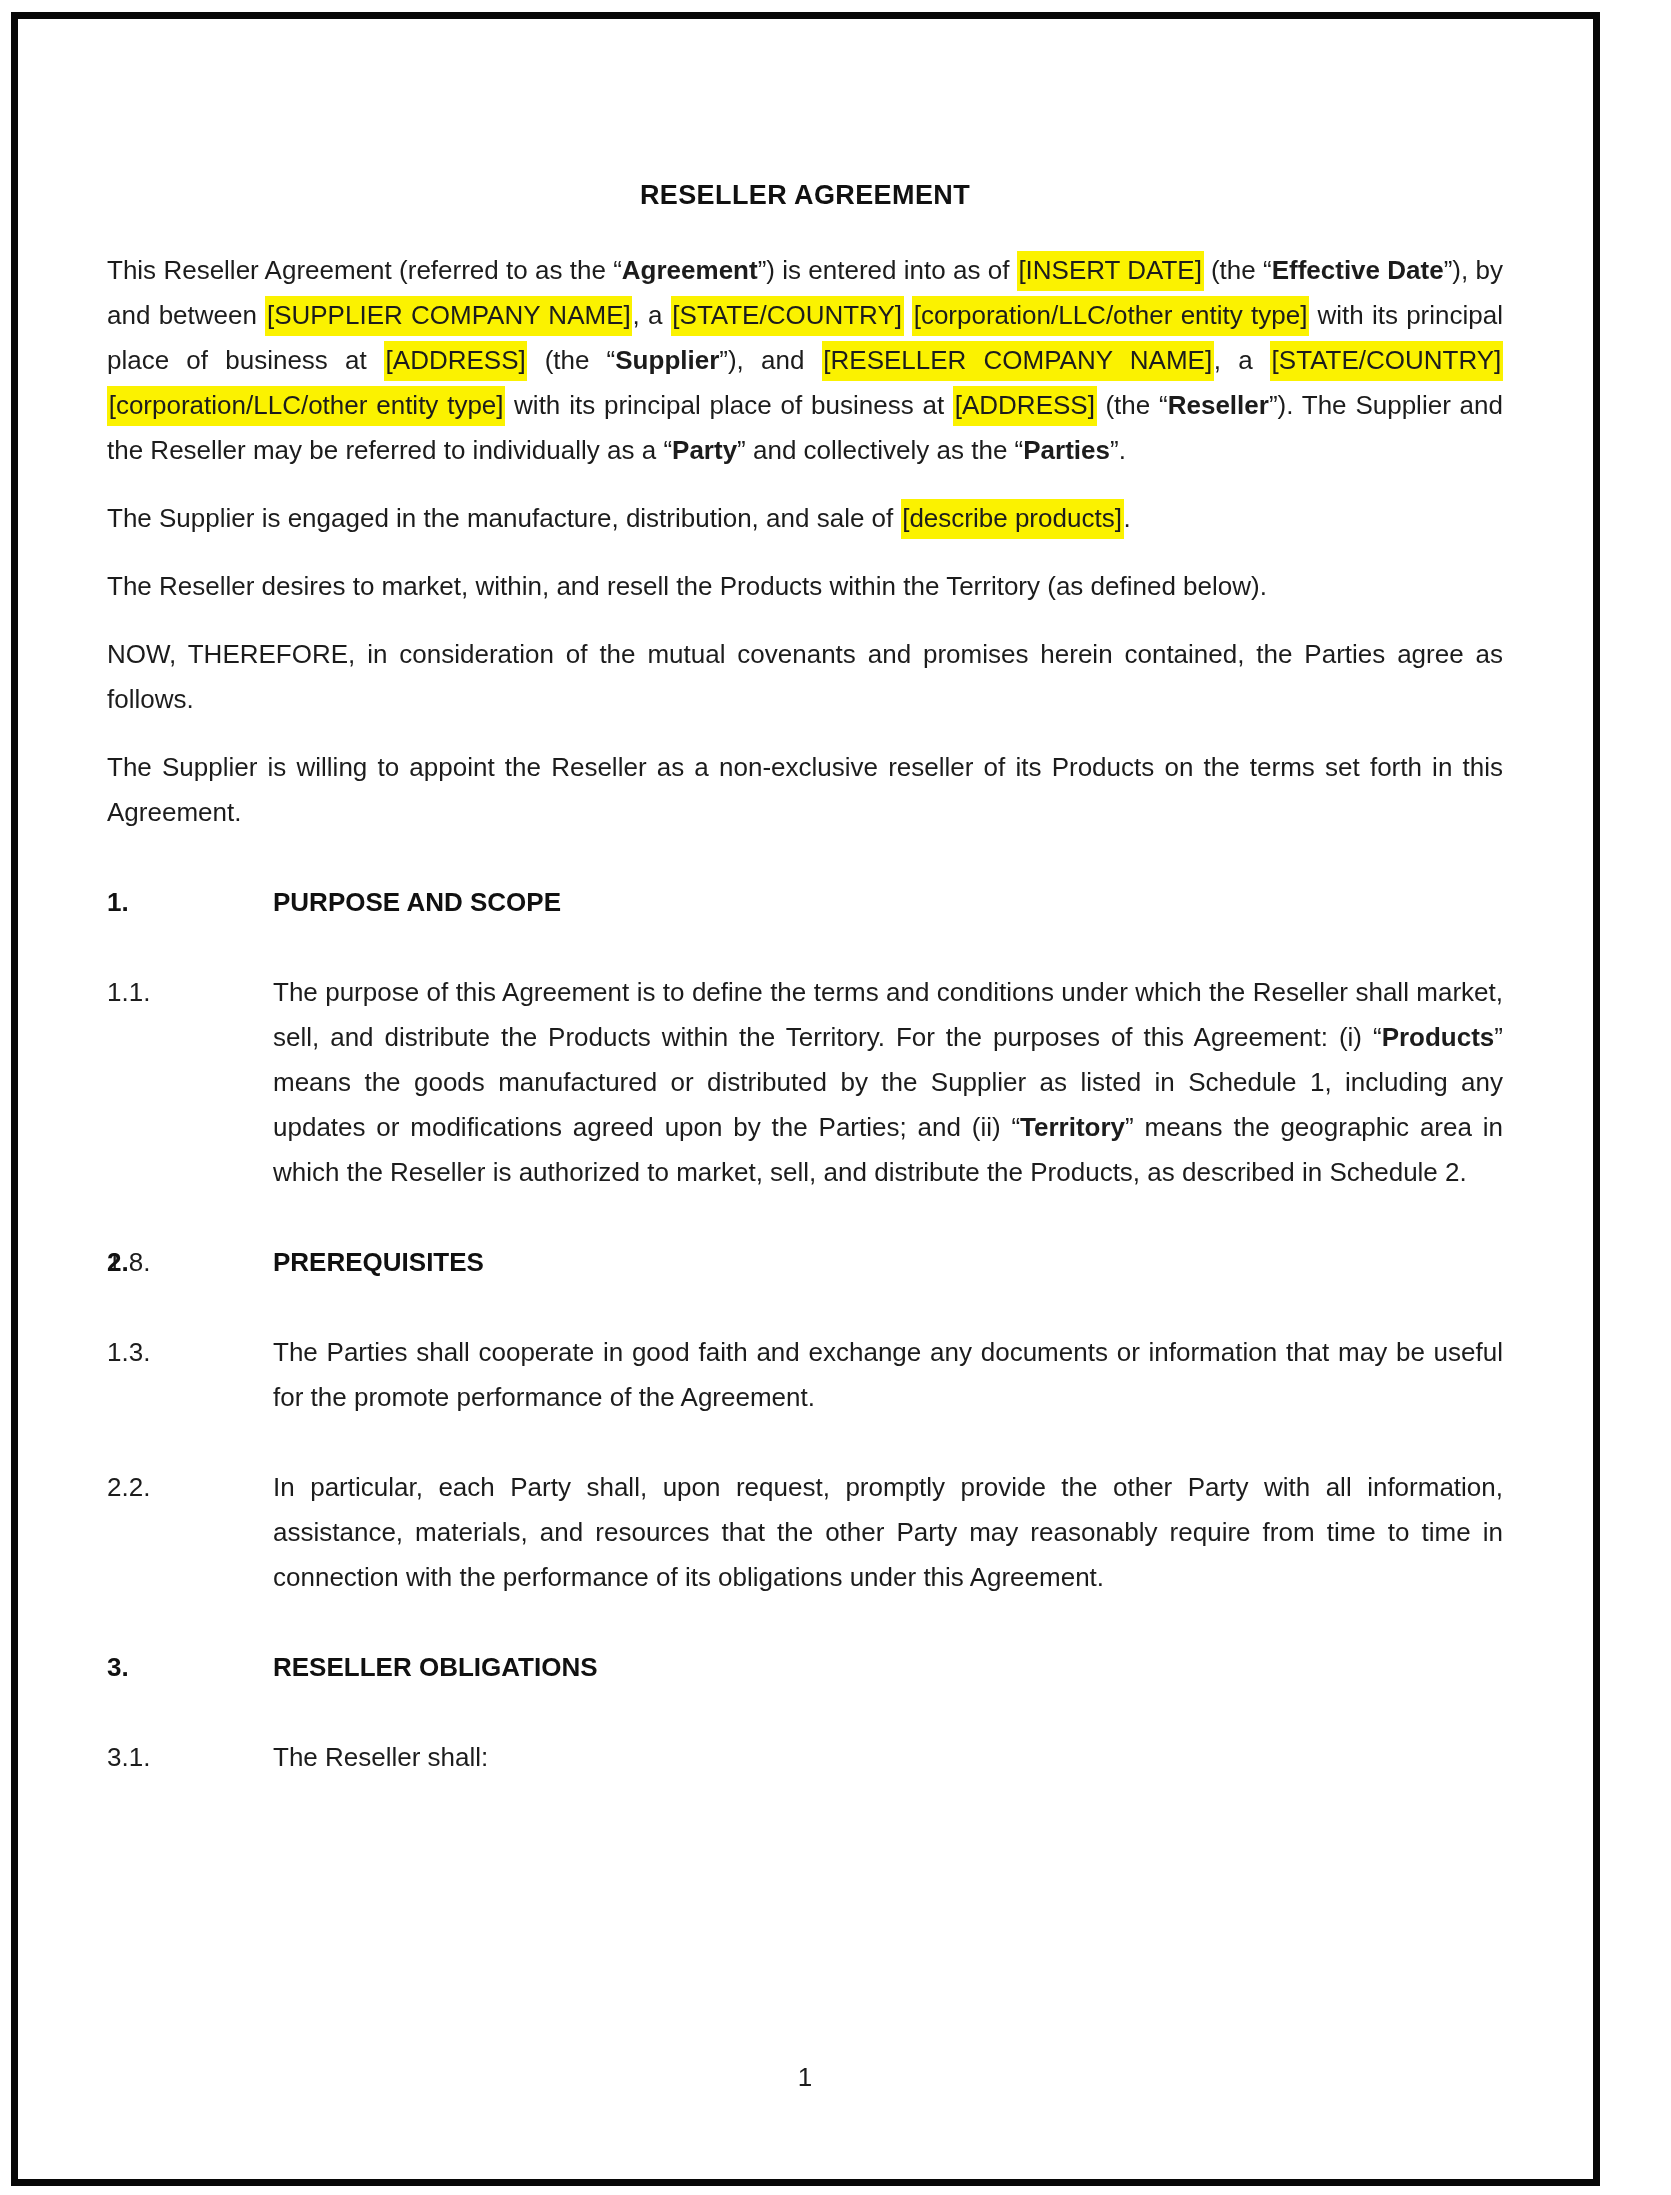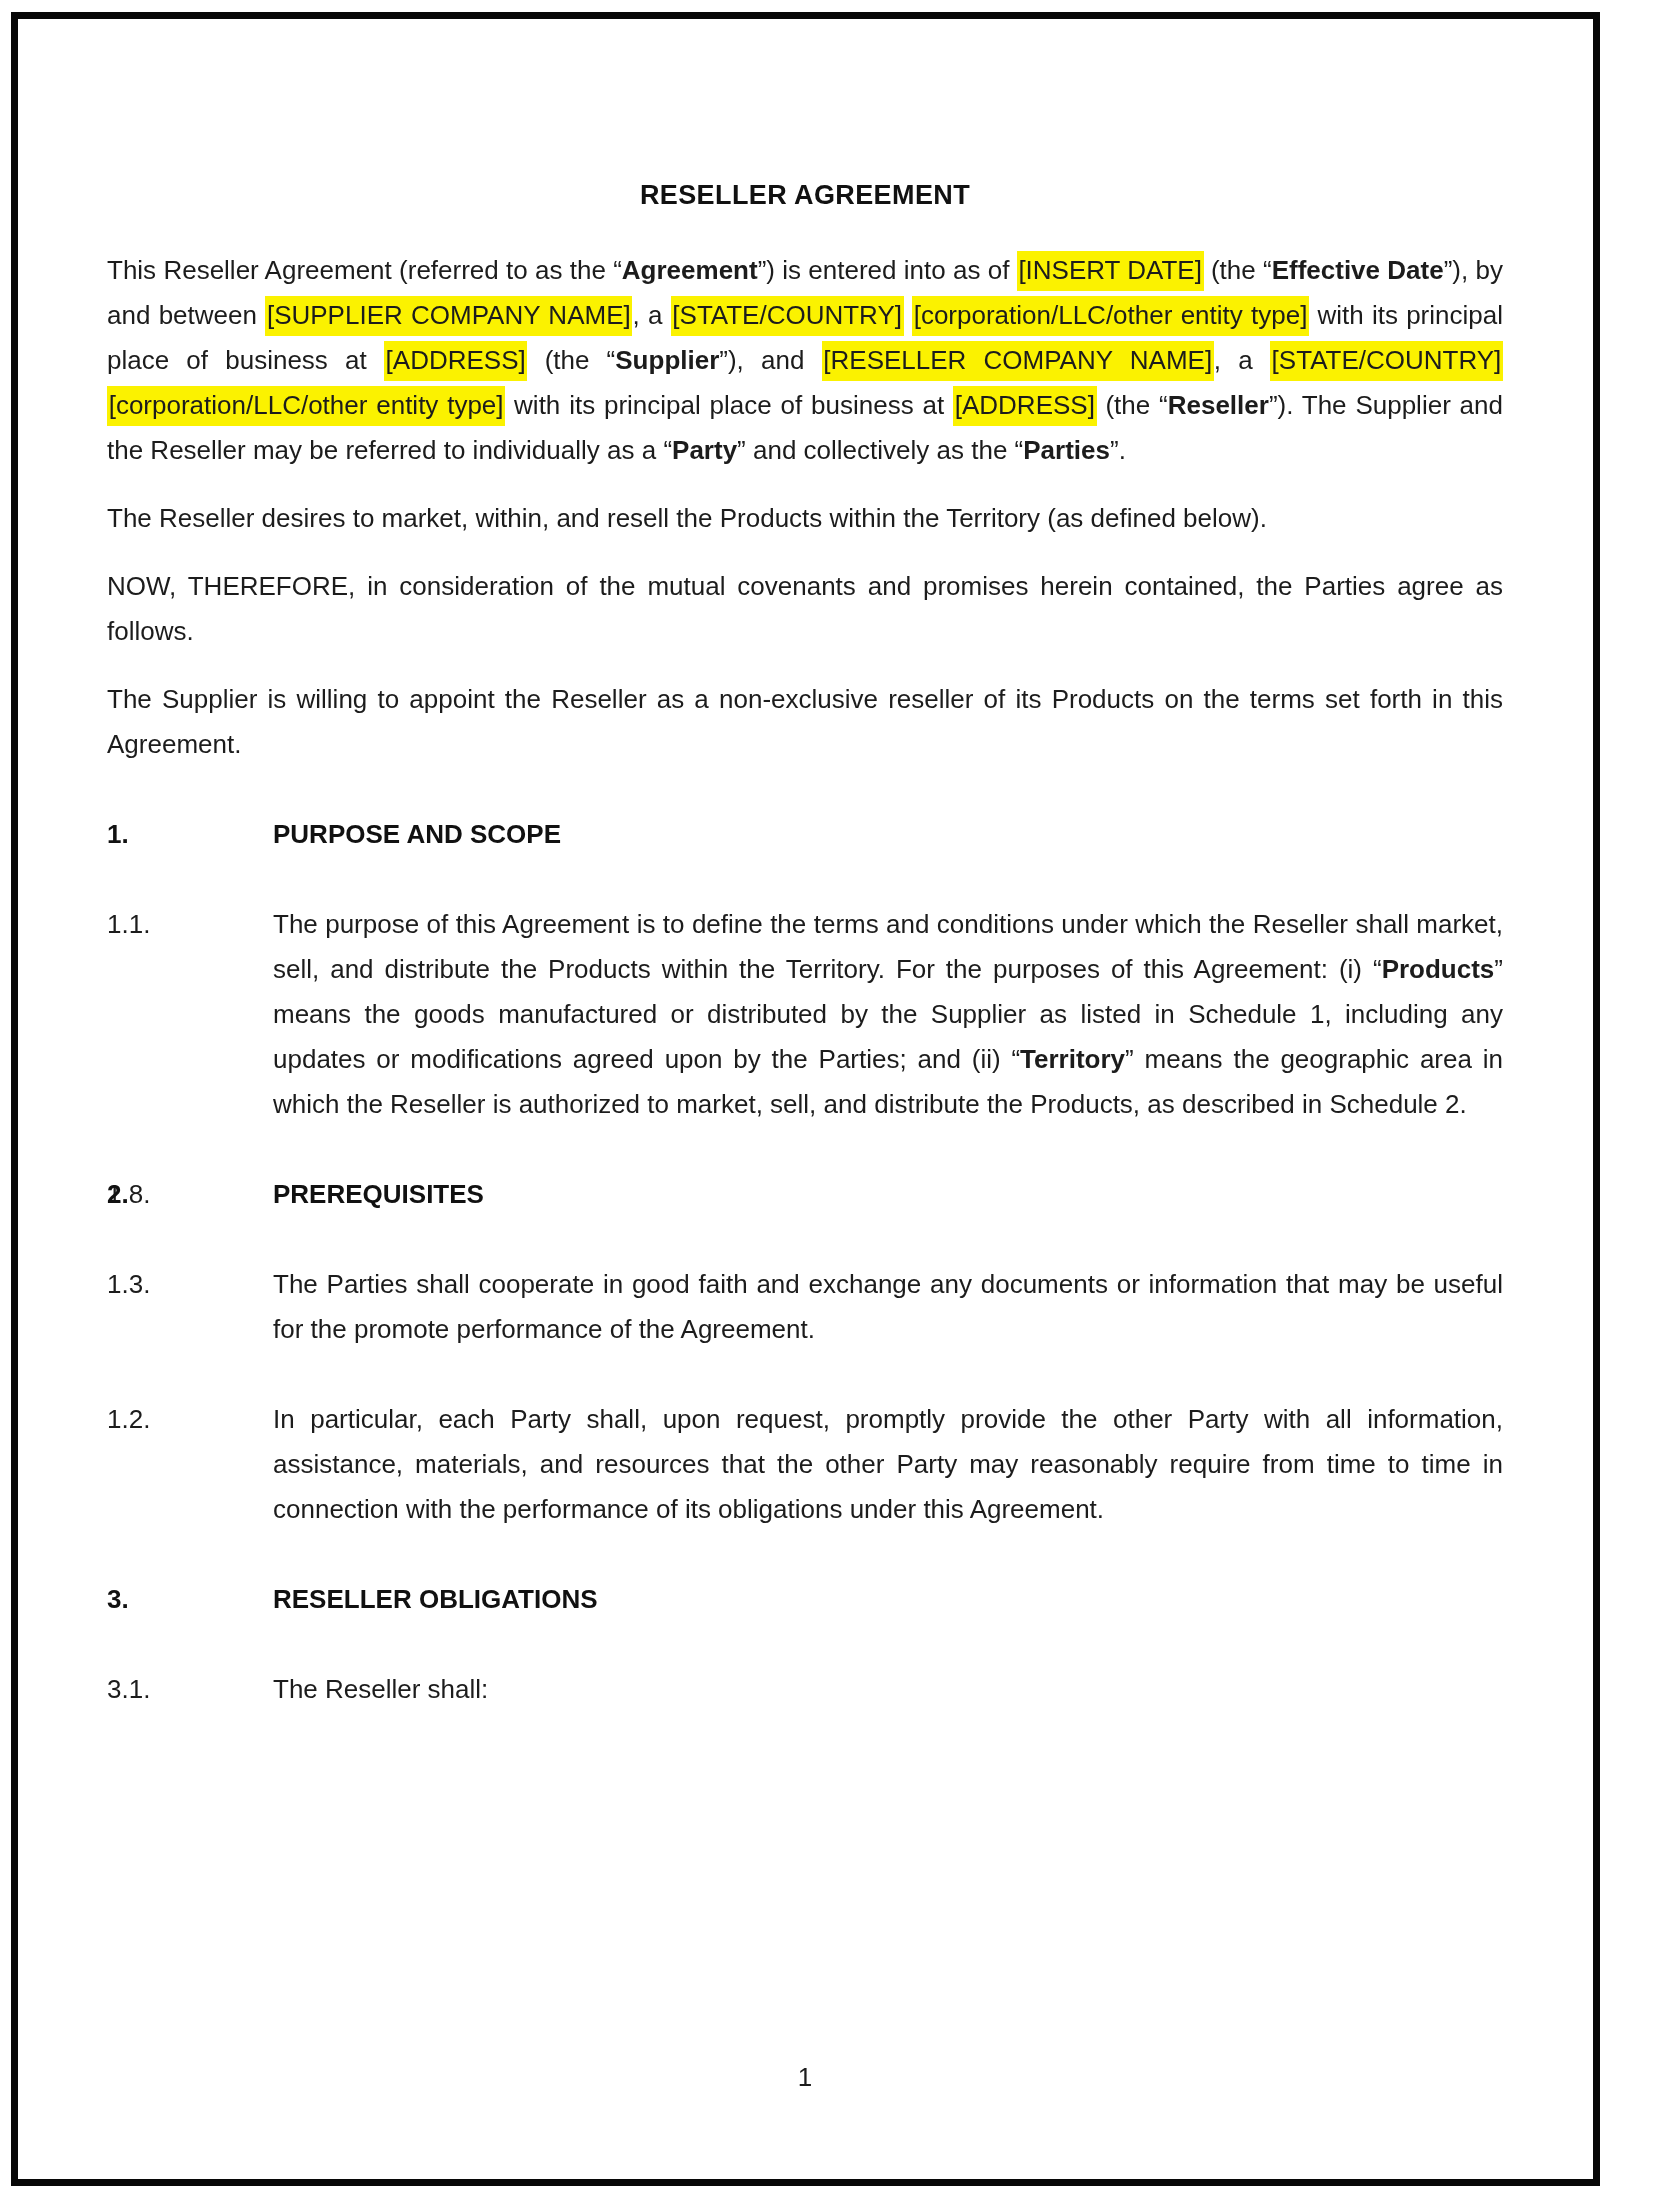--- a/index.html
+++ b/index.html
@@ -81,28 +81,29 @@
 </style>
 </head>
 <body>
 
 <div class="page">
   <div class="frame"></div>
   <div class="content">
     <h1 class="title">RESELLER AGREEMENT</h1>
     <div id="doc-body">
         <p class="para"><span class="">This Reseller Agreement (referred to as the “</span><span class="b ">Agreement</span><span class="">”) is entered into as of </span><span class="hl">[INSERT DATE]</span><span class=""> (the “</span><span class="b ">Effective Date</span><span class="">”), by and between </span><span class="hl">[SUPPLIER COMPANY NAME]</span><span class="">, a </span><span class="hl">[STATE/COUNTRY]</span><span class=""> </span><span class="hl">[corporation/LLC/other entity type]</span><span class=""> with its principal place of business at </span><span class="hl">[ADDRESS]</span><span class=""> (the “</span><span class="b ">Supplier</span><span class="">”), and </span><span class="hl">[RESELLER COMPANY NAME]</span><span class="">, a </span><span class="hl">[STATE/COUNTRY]</span><span class=""> </span><span class="hl">[corporation/LLC/other entity type]</span><span class=""> with its principal place of business at </span><span class="hl">[ADDRESS]</span><span class=""> (the “</span><span class="b ">Reseller</span><span class="">”). The Supplier and the Reseller may be referred to individually as a “</span><span class="b ">Party</span><span class="">” and collectively as the “</span><span class="b ">Parties</span><span class="">”.</span></p>
+        <p class="para"><span class="">The Supplier is engaged in the manufacture, distribution, and sale of </span><span class="hl">[describe products]</span><span class="">.</span></p>
         <p class="para"><span class="">The Reseller desires to market, within, and resell the Products within the Territory (as defined below).</span></p>
         <p class="para"><span class="">NOW, THEREFORE, in consideration of the mutual covenants and promises herein contained, the Parties agree as follows.</span></p>
         <p class="para"><span class="">The Supplier is willing to appoint the Reseller as a non-exclusive reseller of its Products on the terms set forth in this Agreement.</span></p>
         <div class="block heading"><span class="num">1.</span><span>PURPOSE AND SCOPE</span></div>
         <div class="block"><span class="num">1.1.</span><span><span class="">The purpose of this Agreement is to define the terms and conditions under which the Reseller shall market, sell, and distribute the Products within the Territory. For the purposes of this Agreement: (i) “</span><span class="b ">Products</span><span class="">” means the goods manufactured or distributed by the Supplier as listed in Schedule 1, including any updates or modifications agreed upon by the Parties; and (ii) “</span><span class="b ">Territory</span><span class="">” means the geographic area in which the Reseller is authorized to market, sell, and distribute the Products, as described in Schedule 2.</span></span></div>
         <div class="block"><span class="num">1.8.</span></div>
         <div class="block heading"><span class="num">2.</span><span>PREREQUISITES</span></div>
         <div class="block"><span class="num">1.3.</span><span><span class="">The Parties shall cooperate in good faith and exchange any documents or information that may be useful for the promote performance of the Agreement.</span></span></div>
-        <div class="block"><span class="num">1.2.</span><span><span class="">In particular, each Party shall, upon request, promptly provide the other Party with all information, assistance, materials, and resources that the other Party may reasonably require from time to time in connection with the performance of its obligations under this Agreement.</span></span></div>
+        <div class="block"><span class="num">2.2.</span><span><span class="">In particular, each Party shall, upon request, promptly provide the other Party with all information, assistance, materials, and resources that the other Party may reasonably require from time to time in connection with the performance of its obligations under this Agreement.</span></span></div>
         <div class="block heading"><span class="num">3.</span><span>RESELLER OBLIGATIONS</span></div>
         <div class="block"><span class="num">3.1.</span><span><span class="">The Reseller shall:</span></span></div>
       </div>
   </div>
   <div class="page-number">1</div>
 </div>
 
 
 </body></html>

